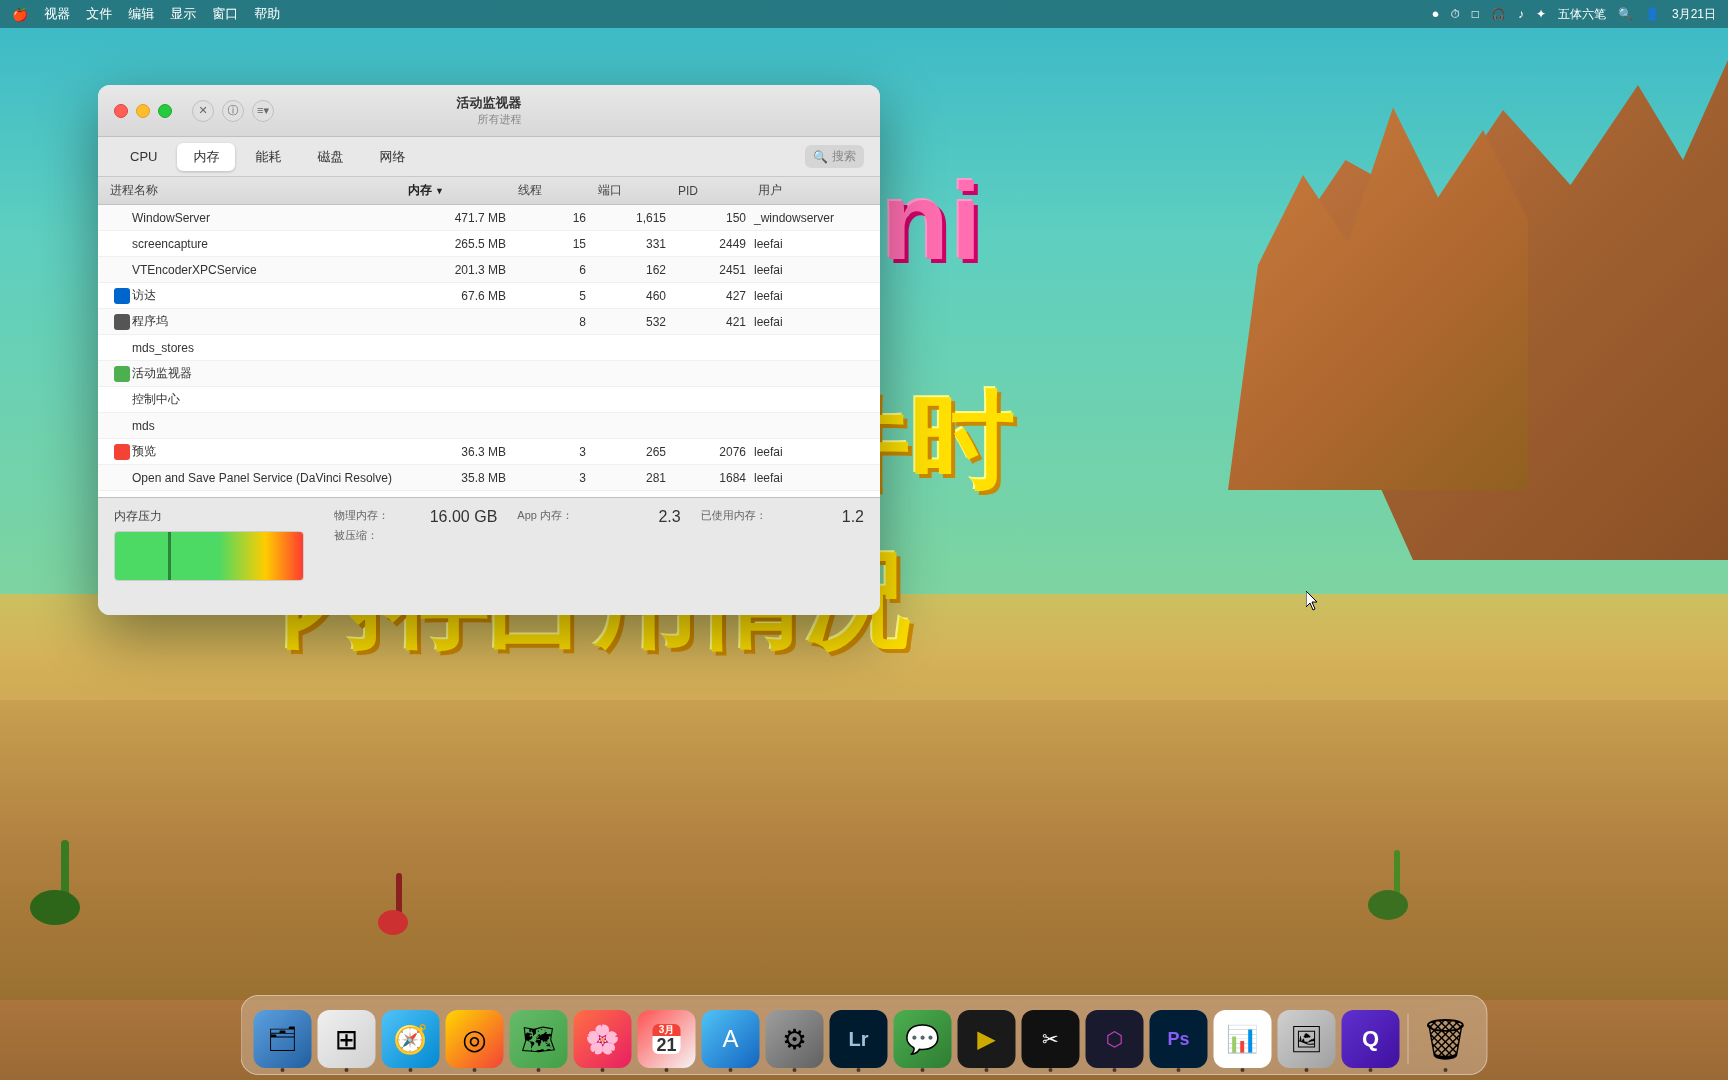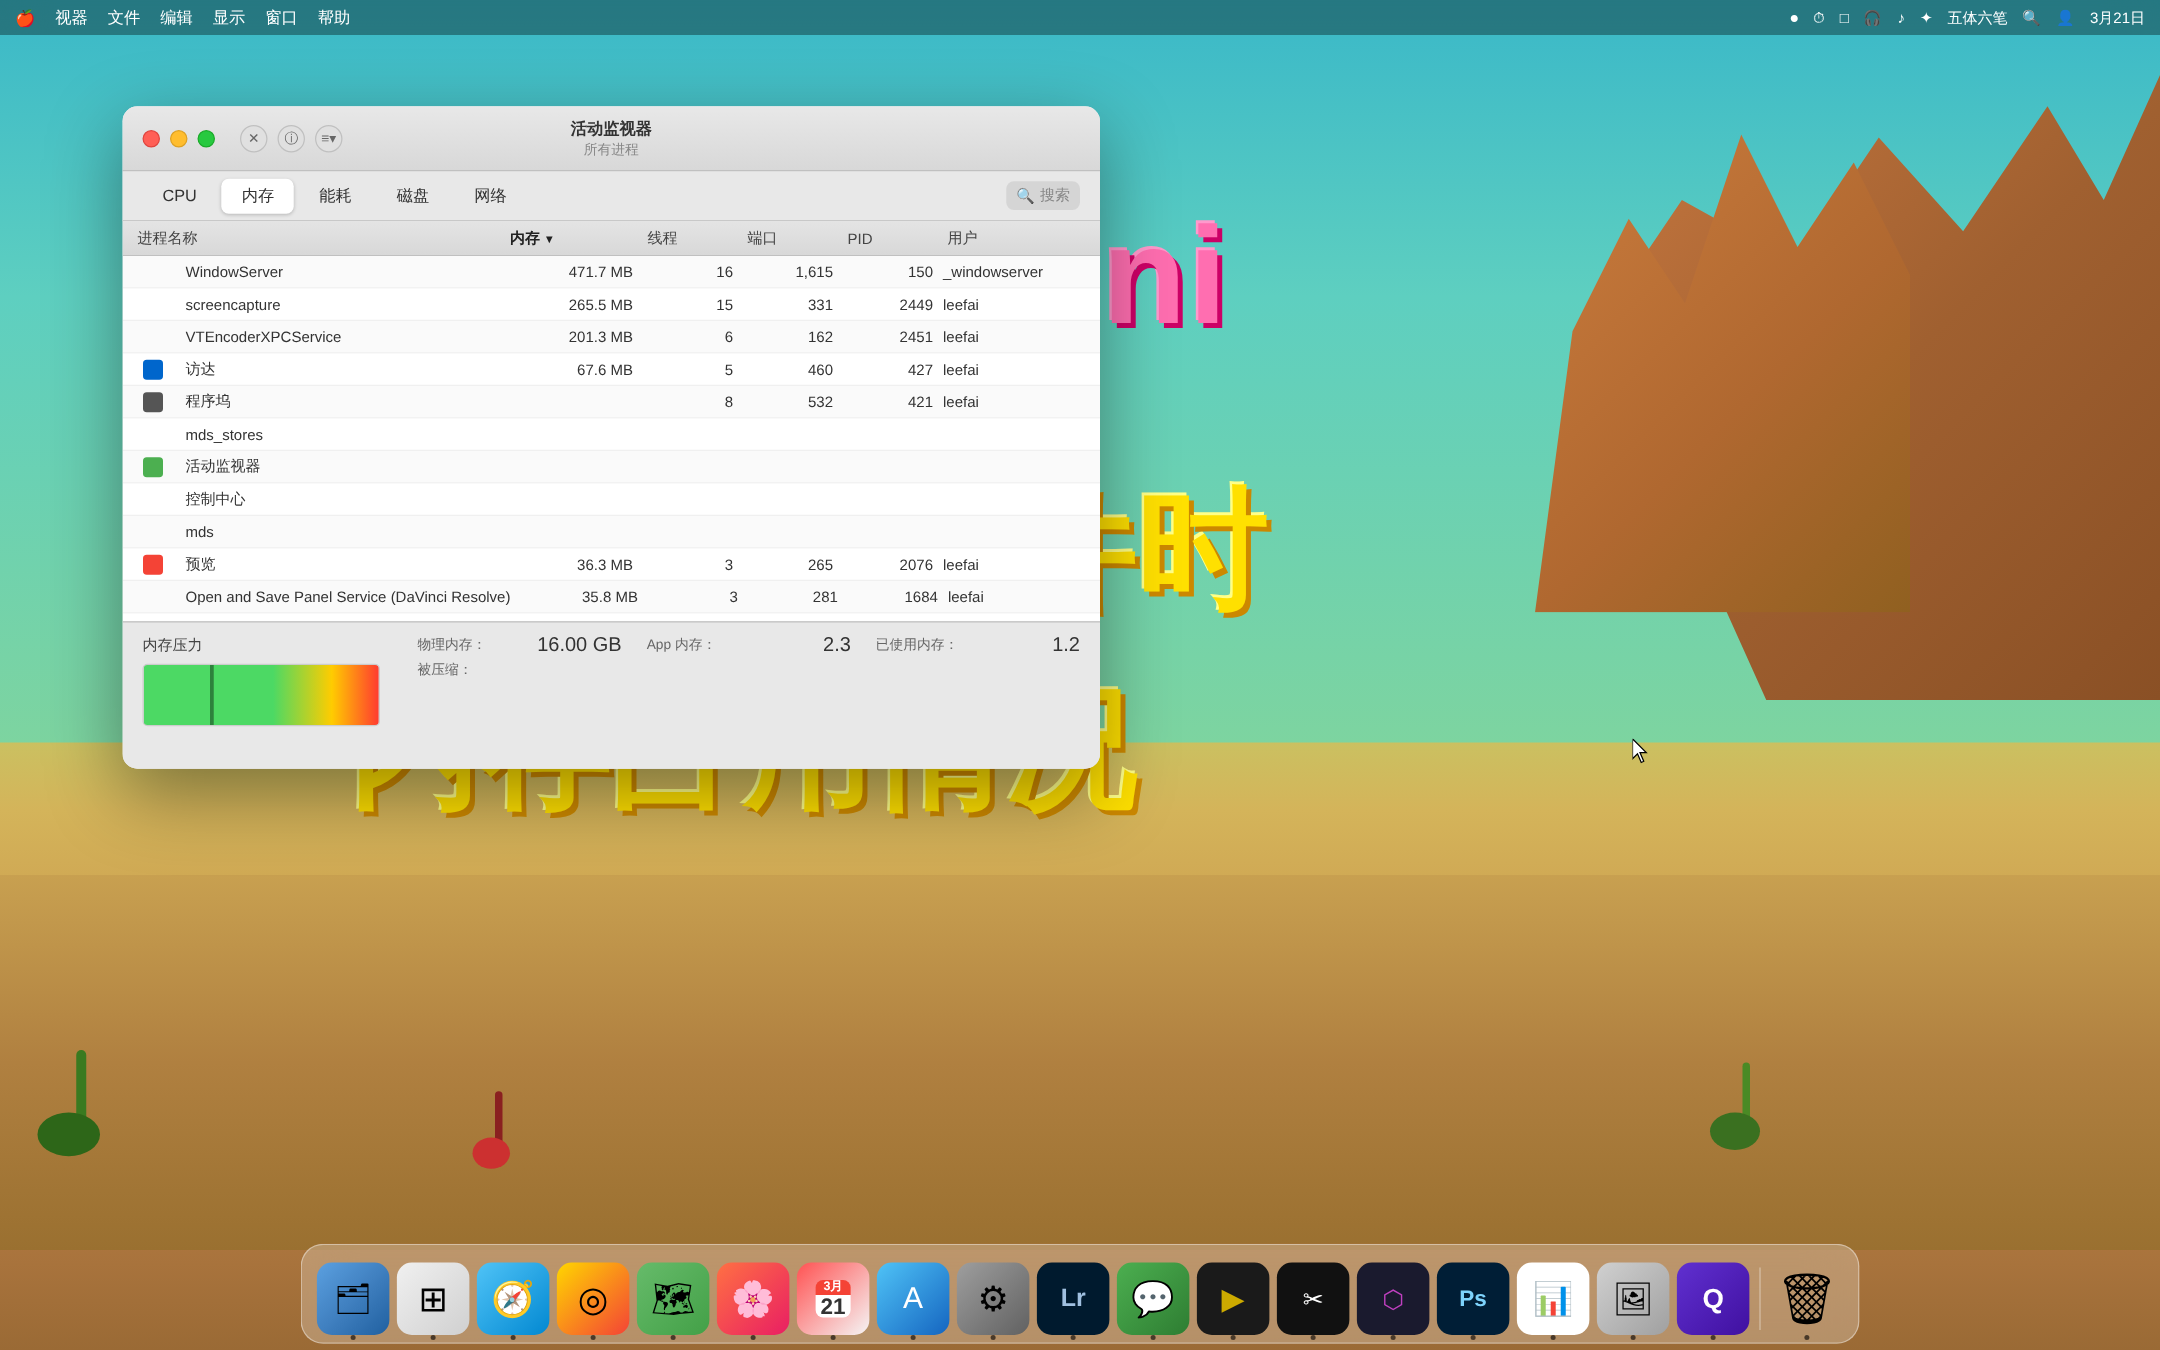--- a/index.html
+++ b/index.html
@@ -180,20 +180,21 @@
       text-align: center;
     }
     .titlebar-title {
       font-size: 13px;
       font-weight: 600;
       color: #333;
     }
     .titlebar-subtitle {
       font-size: 11px;
       color: #888;
+      text-align: right;
     }
 
     .titlebar-controls {
       margin-left: 20px;
       display: flex;
       gap: 8px;
     }
     .ctrl-btn {
       width: 22px;
       height: 22px;
@@ -287,21 +288,21 @@
     }
     .table-row:nth-child(odd) { background: #fafafa; }
     .table-row:nth-child(even) { background: white; }
     .td {
       font-size: 12px;
       color: #333;
     }
     .td.process-name {
       display: flex;
       align-items: center;
-      gap: 18px;
+      gap: 2px;
     }
     .process-icon {
       width: 16px;
       height: 16px;
       border-radius: 3px;
       flex-shrink: 0;
     }
     .td.number { text-align: right; padding-right: 8px; }
 
     
@@ -726,21 +727,21 @@
     <div class="dock-icon di-finalcut" style="background: rgb(26, 26, 26);">
       <span style="color:#ccaa00;font-size:24px;">▶</span>
     </div>
     <div class="dock-icon di-capcut" style="background: rgb(17, 17, 17);">
       <span style="color:white;font-size:20px;">✂</span>
     </div>
     <div class="dock-icon di-davinci" style="background: rgb(26, 26, 46);">
       <span style="color:#c040c0;font-size:20px;">⬡</span>
     </div>
     <div class="dock-icon di-photoshop" style="background: rgb(0, 30, 54);">
-      <span style="color:#7dd3fc;font-size:18px;font-weight:700;">Ps</span>
+      <span style="color:#8b5cf6;font-size:18px;font-weight:700;">Ps</span>
     </div>
     <div class="dock-icon di-activitymonitor" style="background: white;">
       <span style="font-size:26px;">📊</span>
     </div>
     <div class="dock-icon di-imageutil" style="background: linear-gradient(135deg, rgb(208, 208, 208), rgb(160, 160, 160));">
       <span style="font-size:26px;">🖼</span>
     </div>
     <div class="dock-icon di-screenrecorder" style="background: linear-gradient(135deg, rgb(96, 48, 208) 0%, rgb(64, 16, 160) 100%);">
       <span style="color:white;font-size:22px;font-weight:700;">Q</span>
     </div>

